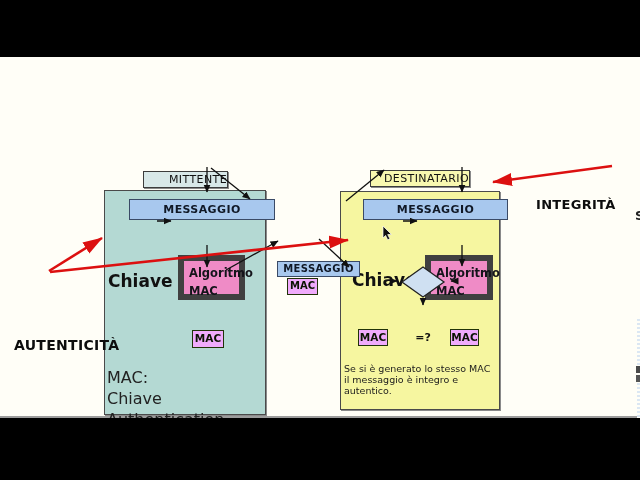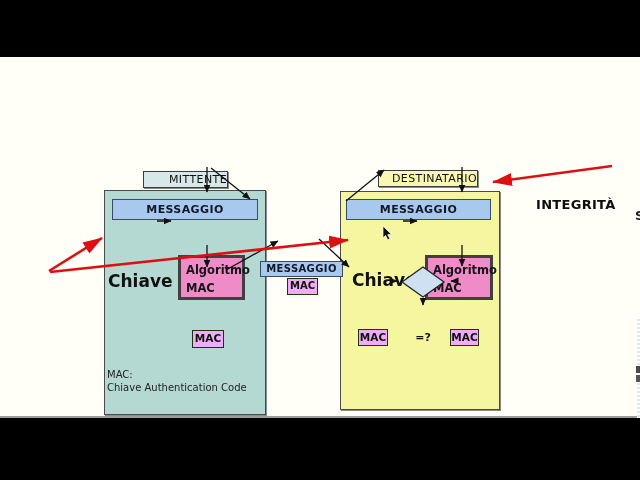--- a/index.html
+++ b/index.html
@@ -13,42 +13,42 @@
           background:#fffef7;border-bottom:2px solid #9c9c9c;}
   .abs{position:absolute;box-sizing:border-box;}
   
   .panel{border:1px solid #4a4a4a;box-shadow:1px 1px 0 #8a8a8a;}
   .panel.sender{left:104px;top:133px;width:162px;height:225px;background:#b4d9d3;}
   .panel.receiver{left:340px;top:134px;width:160px;height:219px;background:#f6f6a0;}
   .title-box{border:1px solid #3c3c3c;box-shadow:1px 1px 0 #8a8a8a;
              font-weight:normal;font-size:11px;color:#111;text-align:right;
              letter-spacing:.4px;}
   .title-box.sender{left:143px;top:114px;width:85px;height:17px;line-height:15px;background:#d8e8e8;}
-  .title-box.receiver{left:378px;top:113px;width:100px;height:17px;line-height:15px;background:#f8f8b0;}
+  .title-box.receiver{left:370px;top:113px;width:100px;height:17px;line-height:15px;background:#f8f8b0;}
   
   .msg{background:#a8c8ee;border:1px solid #3a4a66;font-weight:bold;color:#101826;
-       text-align:center;letter-spacing:.4px;}
+       text-align:center;letter-spacing:.4px;margin-left:17px;}
   .msg.big{font-size:11px;line-height:19px;height:21px;}
   .msg.sender{left:112px;top:142px;width:146px;}
   .msg.receiver{left:346px;top:142px;width:145px;}
   .msg.transit{left:260px;top:204px;width:83px;height:16px;font-size:10px;line-height:14px;}
-  .algo{background:#ef8bc6;border:3px solid #404040;font-weight:bold;font-size:11.5px;
+  .algo{background:#ef8bc6;border:6px solid #404040;font-weight:bold;font-size:11.5px;
         color:#14141a;line-height:1.6;padding:3px 2px 0 5px;}
   .algo.sender{left:178px;top:198px;width:67px;height:45px;}
   .algo.receiver{left:425px;top:198px;width:68px;height:45px;}
   .macbox{background:#f0abfc;border:1.5px solid #213308;font-weight:bold;color:#0c1403;
           text-align:center;font-size:10.5px;}
   .macbox.sender{left:192px;top:273px;width:32px;height:18px;line-height:15px;}
   .macbox.transit{left:287px;top:221px;width:31px;height:17px;line-height:14px;font-size:10px;}
   .macbox.rec1{left:358px;top:272px;width:30px;height:17px;line-height:14px;}
   .macbox.rec2{left:450px;top:272px;width:29px;height:17px;line-height:14px;}
   .keylabel{font-weight:bold;font-size:17px;color:#111;}
   .keylabel.sender{left:108px;top:214px;}
   .keylabel.receiver{left:352px;top:213px;}
-  .footnote{left:107px;top:311px;width:152px;font-size:10px;line-height:1.3;color:#222;}
+  .footnote{left:107px;top:311px;width:152px;font-size:16px;line-height:1.3;color:#222;}
   .note{left:344px;top:307px;width:152px;font-size:9.5px;line-height:1.15;color:#1c1c1c;}
   .note span,.footnote span{display:block;}
   .diamond-label-holder{left:402px;top:274px;width:42px;text-align:center;
         font-weight:bold;font-size:11px;color:#111;z-index:7;}
   .annot{font-weight:bold;color:#0d0d0d;}
   .annot.auth{left:14px;top:280px;font-size:14px;letter-spacing:.3px;}
   .annot.integ{left:536px;top:140px;font-size:13px;letter-spacing:.3px;}
   
   .overlay{position:absolute;left:0;top:0;width:640px;height:480px;
            pointer-events:none;z-index:6;}
@@ -79,26 +79,32 @@
       <span>Chiave Authentication Code</span>
     </div>
 
     <div class="abs panel receiver"></div>
     <div class="abs title-box receiver">DESTINATARIO</div>
     <div class="abs msg big receiver">MESSAGGIO</div>
     <div class="abs keylabel receiver">Chiave</div>
     <div class="abs algo receiver">Algoritmo MAC</div>
     <div class="abs macbox rec1">MAC</div>
     <div class="abs macbox rec2">MAC</div>
+    <div class="abs note">
+      <span>Se si è generato lo stesso MAC</span>
+      <span>il messaggio è integro e</span>
+      <span>autentico.</span>
+    </div>
 
     <div class="abs msg transit">MESSAGGIO</div>
     <div class="abs macbox transit">MAC</div>
 
     <div class="abs diamond-label-holder">=?</div>
 
+    <div class="abs annot auth">AUTENTICITÀ</div>
     <div class="abs annot integ">INTEGRITÀ</div>
 
     <div class="abs edge-strip"></div>
     <div class="abs edge-glyph">S</div>
     <div class="abs edge-dot1"></div>
     <div class="abs edge-dot2"></div>
   </div>
 
   <div class="bar bottom"></div>
 

